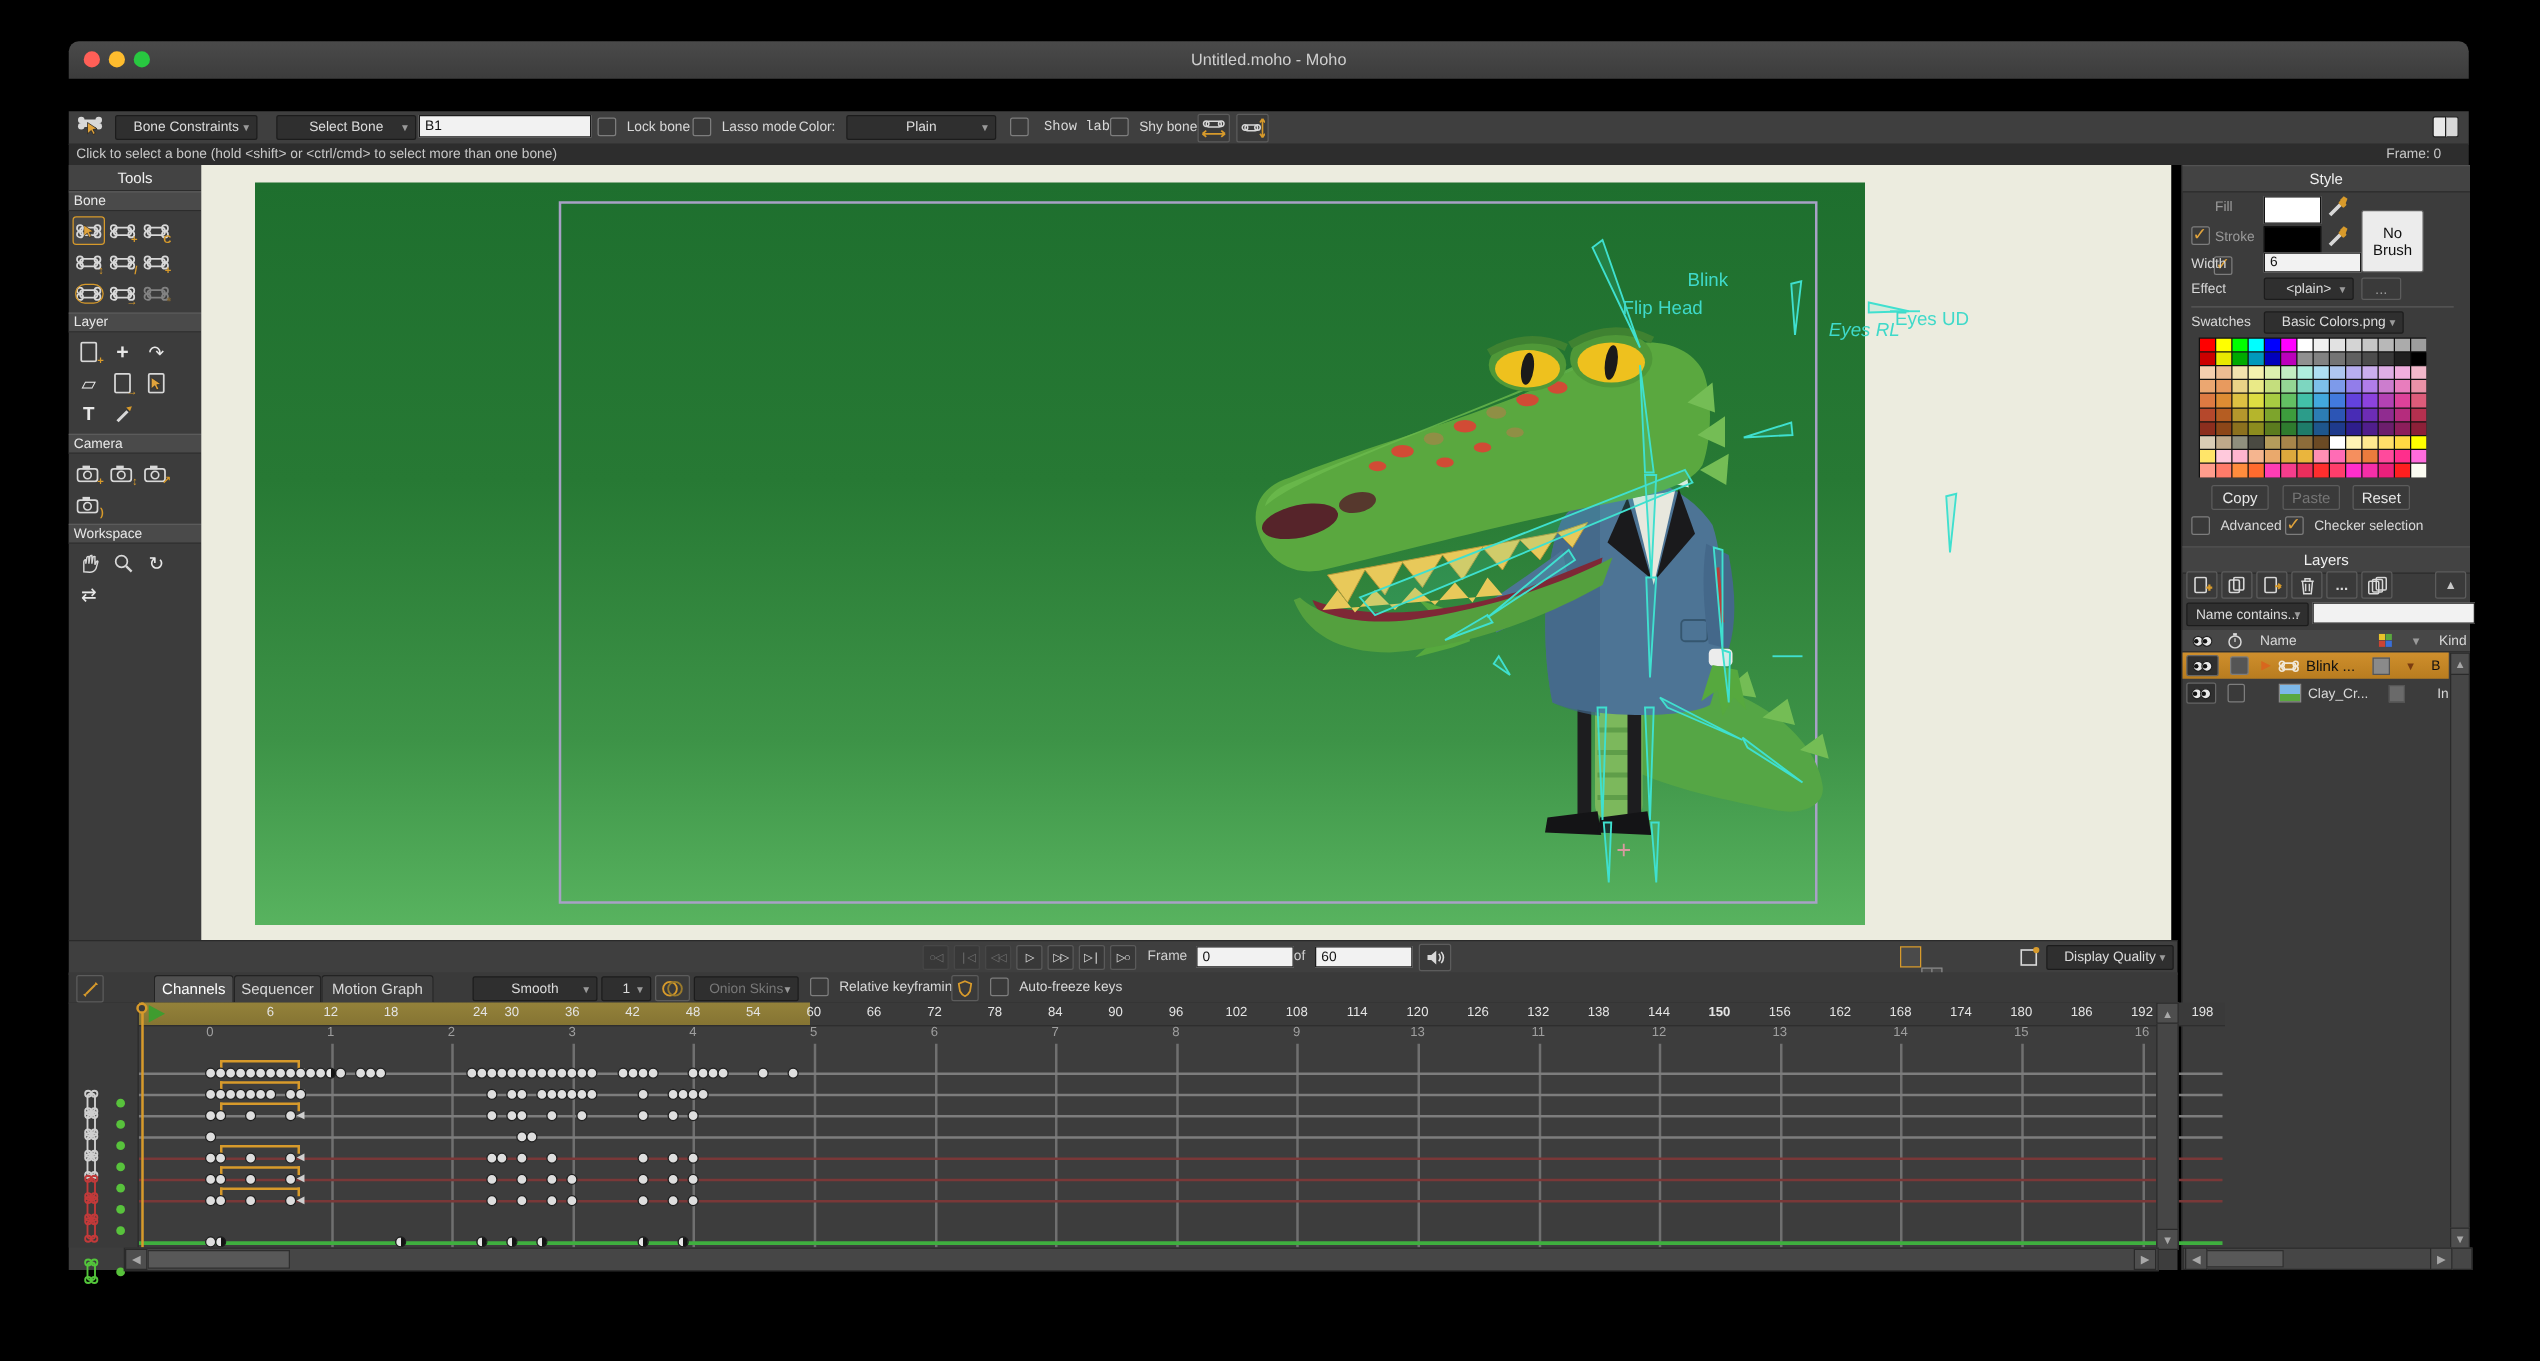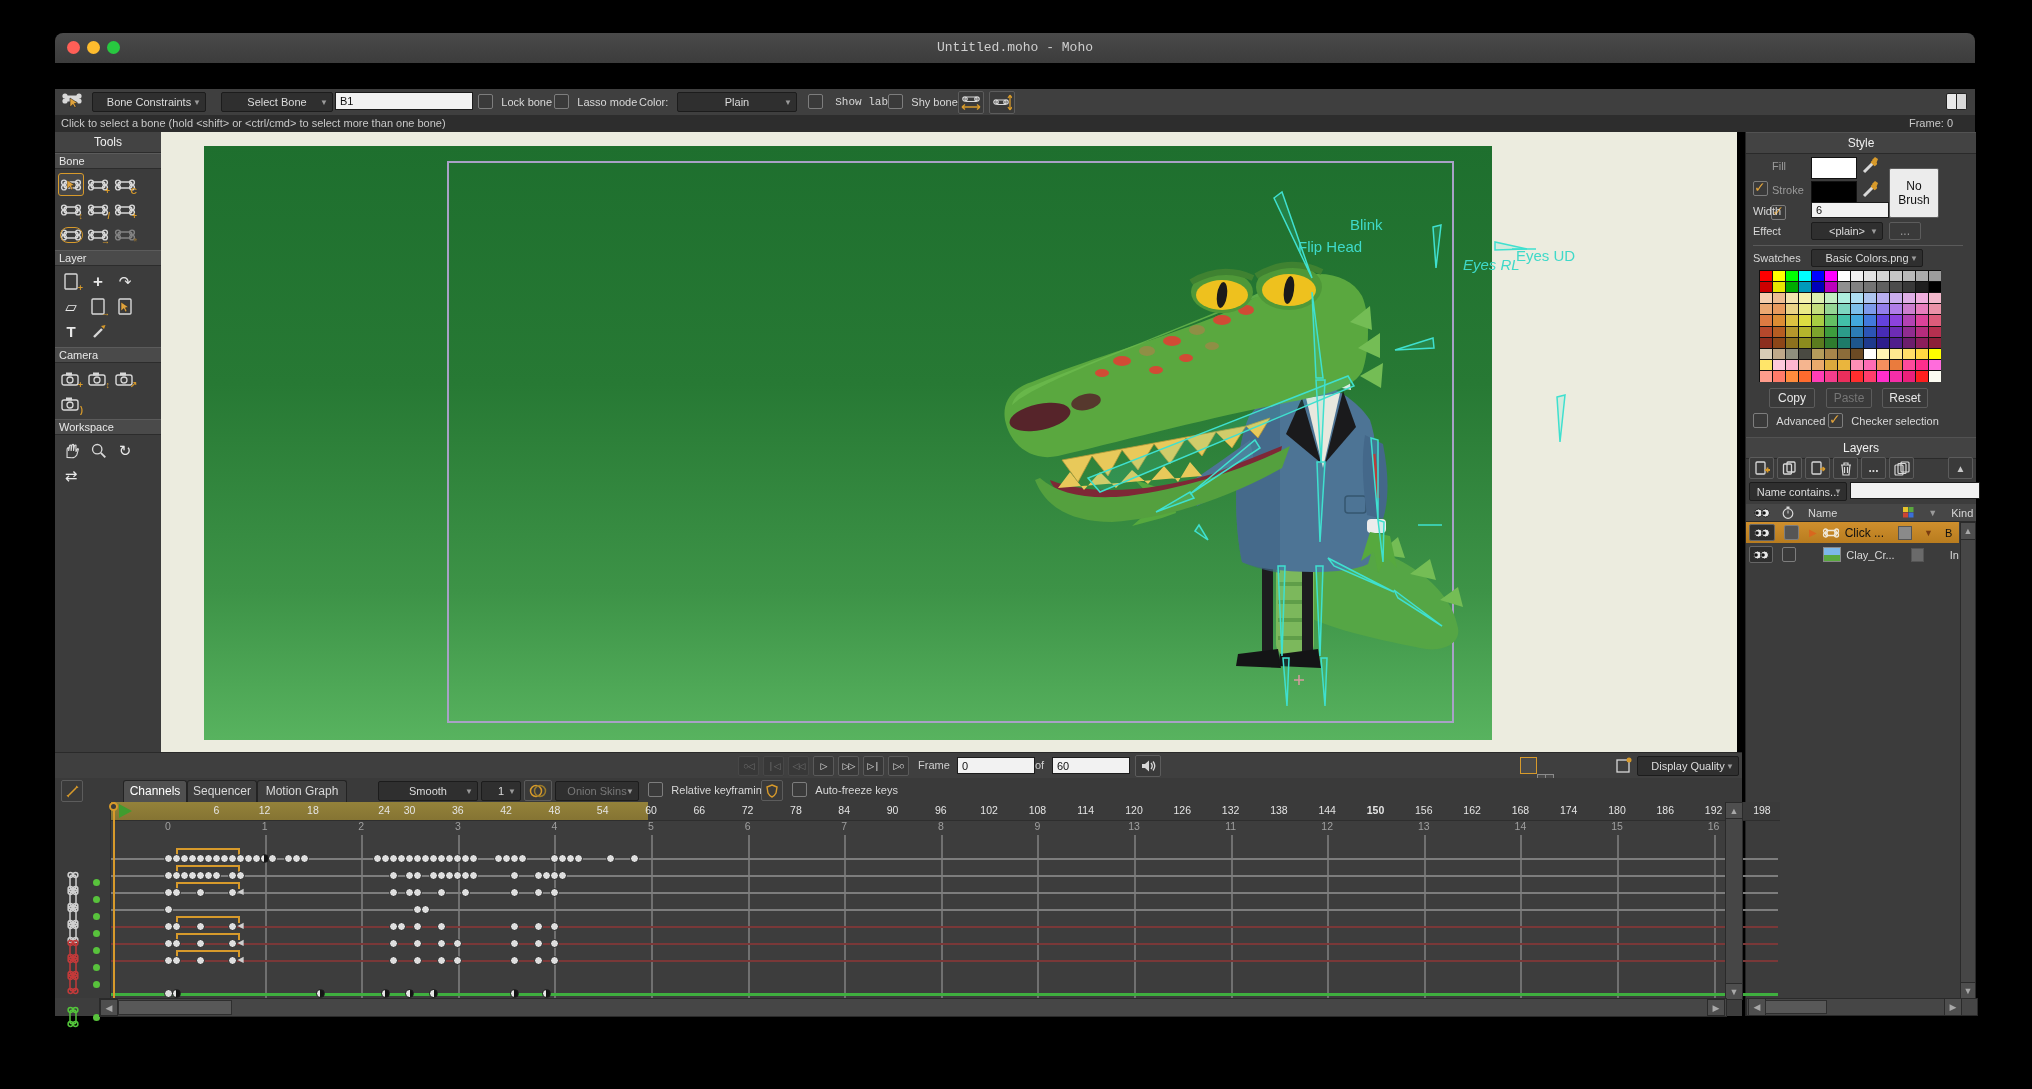--- a/index.html
+++ b/index.html
@@ -3,21 +3,21 @@
 <meta charset="utf-8">
 <style>
   html,body{margin:0;padding:0;background:#000;}
   #screen{position:relative;width:2032px;height:1089px;background:#000;overflow:hidden;
           font-family:"Liberation Sans","DejaVu Sans",sans-serif;color:#d8d8d8;font-size:12px;}
   .abs{position:absolute;}
   
   #titlebar{left:55px;top:33px;width:1920px;height:30px;background:linear-gradient(#4a4a4a,#3c3c3c);
             border-radius:8px 8px 0 0;}
   .tl{width:13px;height:13px;border-radius:50%;top:8px;}
-  #title-text{width:100%;text-align:center;top:7px;color:#cfcfcf;font-size:13px;font-family:Liberation Mono, monospace;}
+  #title-text{width:100%;text-align:center;top:7px;color:#cfcfcf;font-size:13px;}
   #tabrow{left:55px;top:63px;width:1920px;height:26px;background:#2b2b2b;}
   .tab{top:3px;height:23px;background:#474747;border:1px solid #1f1f1f;border-bottom:none;
        border-radius:4px 4px 0 0;text-align:center;line-height:22px;color:#e8e8e8;}
   #toolbar{left:55px;top:89px;width:1920px;height:26px;background:#3f3f3f;border-bottom:1px solid #2a2a2a;}
   #statusbar{left:55px;top:115px;width:1920px;height:17px;background:#2d2d2d;color:#c8c8c8;
              font-size:11px;line-height:17px;}
   
   .dd{background:#2f2f2f;border:1px solid #1c1c1c;border-radius:2px;color:#dcdcdc;font-size:11px;
       display:flex;align-items:center;justify-content:center;height:18px;}
   .dd .car{position:absolute;right:4px;color:#9a9a9a;font-size:8px;}
@@ -841,21 +841,21 @@
           <svg width="18" height="10" viewBox="0 0 18 10">
             <g fill="none" stroke="#f0e8d8" stroke-width="1.3">
               <circle cx="3.5" cy="3" r="2"></circle>
               <circle cx="3.5" cy="7" r="2"></circle>
               <circle cx="14.5" cy="3" r="2"></circle>
               <circle cx="14.5" cy="7" r="2"></circle>
               <rect x="3.5" y="2.5" width="11" height="5" rx="2"></rect>
             </g>
           </svg>
         </span>
-      <span class="lname" style="font-size:12px;">Click ...</span>
+      <span class="lname" style="font-size:12px;">Blink ...</span>
       <span class="gswatch" style="margin-left:14px;background:#8a8a8a;"></span>
       <span style="margin-left:12px;color:#7a3c10;font-size:9px;">▼</span>
       <span style="margin-left:12px;font-size:11px;">B</span>
     </div>
     
     <div class="lrow abs" style="top:412px;color:#d8d8d8;">
       <div class="eye">
           <svg width="16" height="10" viewBox="0 0 16 10">
             <circle cx="4.5" cy="5" r="4" fill="#e8e8e8" stroke="#222"></circle>
             <circle cx="11.5" cy="5" r="4" fill="#e8e8e8" stroke="#222"></circle>

